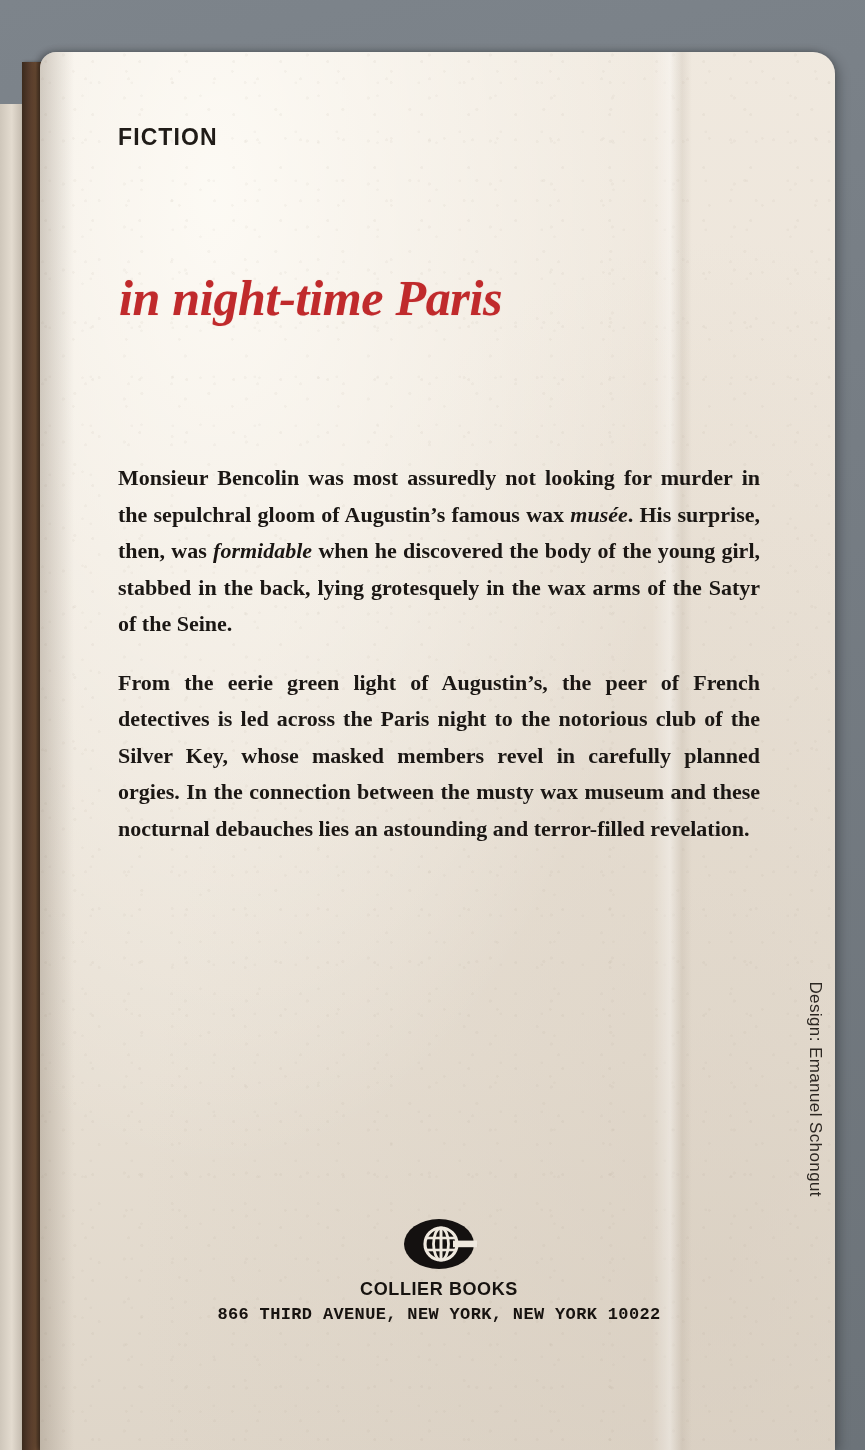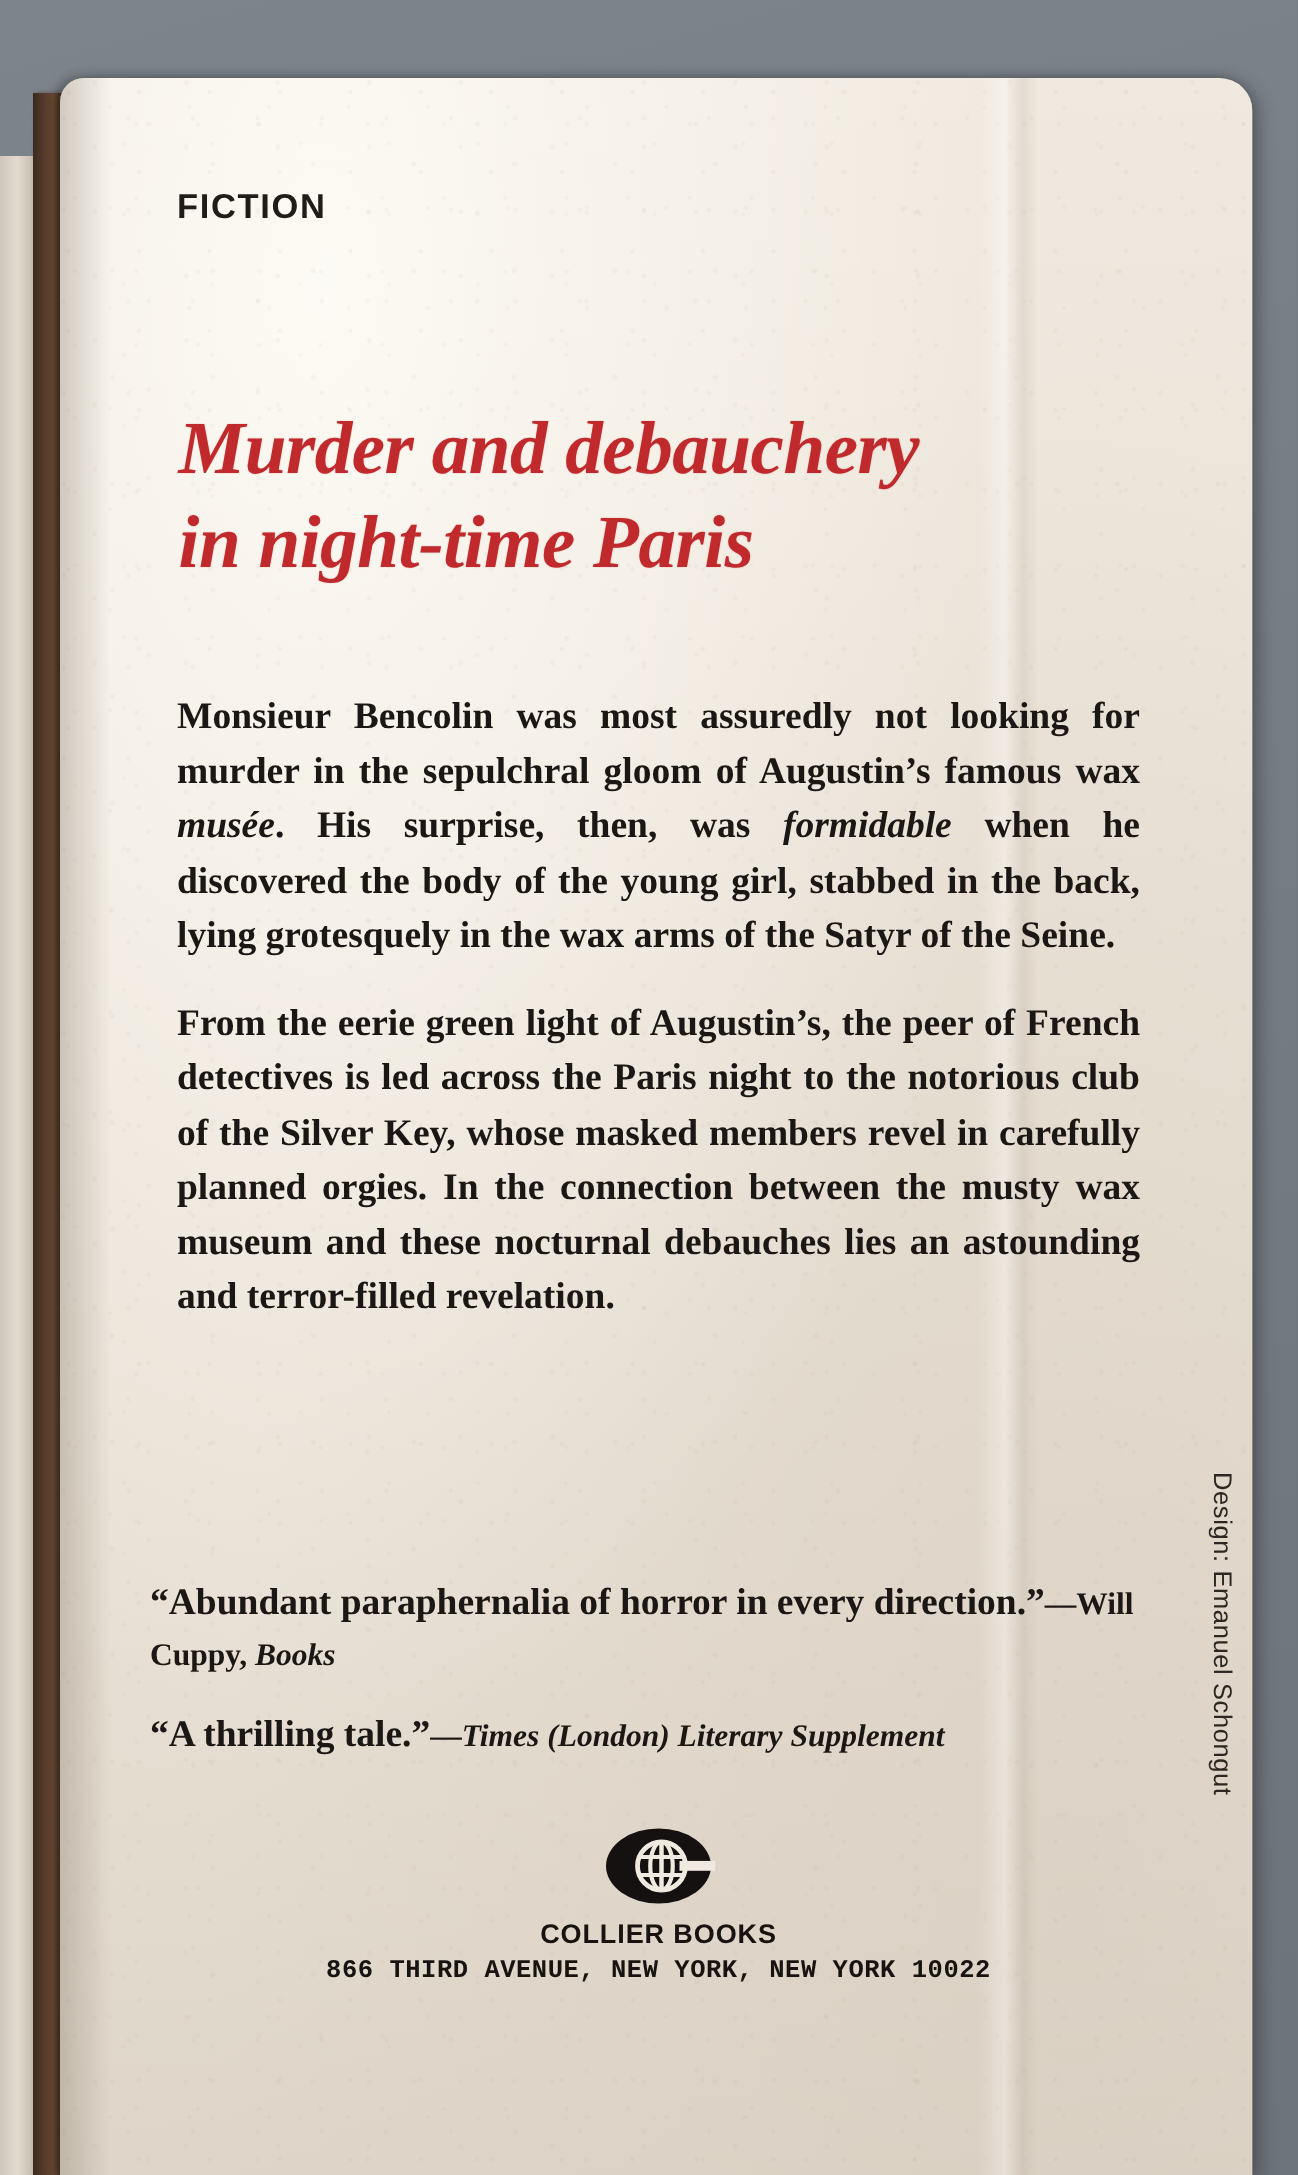--- a/index.html
+++ b/index.html
@@ -135,21 +135,21 @@
     top: 408px;
     left: 0;
     width: 642px;
   }
 
   
   p.para {
     margin: 0 0 22px 0;
     font-family: "Liberation Serif", serif;
     font-weight: bold;
-    font-size: 25px;
+    font-size: 22px;
     line-height: 36.5px;
     color: #1b1714;
     text-align: justify;
     text-justify: inter-word;
     -webkit-hyphens: none;
     hyphens: none;
   }
   p.para em { font-style: italic; }
 
   .bibliography {
@@ -234,40 +234,32 @@
   <div class="cover">
     <div class="grain"></div>
     <div class="crease"></div>
     <div class="gutter-shade"></div>
 
     <div class="content">
 
       <div class="fiction-tag">FICTION</div>
 
       <div class="headline">
-        <div>Murder and debauchery</div>
         <div>in night-time Paris</div>
       </div>
 
       <div class="body-copy">
 
         <p class="para"><span>Monsieur Bencolin was most assuredly not looking for murder in the sepulchral gloom of Augustin’s famous wax </span><em>musée</em><span>. His surprise, then, was </span><em>formidable</em><span> when he discovered the body of the young girl, stabbed in the back, lying grotesquely in the wax arms of the Satyr of the Seine.</span></p>
 
         <p class="para">From the eerie green light of Augustin’s, the peer of French detectives is led across the Paris night to the notorious club of the Silver Key, whose masked members revel in carefully planned orgies. In the connection between the musty wax museum and these nocturnal debauches lies an astounding and terror-filled revelation.</p>
 
 
       </div>
 
-      <div class="quotes">
-
-        <p class="quote"><span>“Abundant paraphernalia of horror in every direction.”</span><span class="attrib"><span>—Will Cuppy, </span><em>Books</em></span></p>
-
-        <p class="quote"><span>“A thrilling tale.”</span><span class="attrib"><span>—</span><em>Times (London) Literary Supplement</em></span></p>
-
-      </div>
 
       <div class="publisher">
 
         <div class="logo">
           <svg viewBox="0 0 76 54" width="76" height="54" aria-hidden="true">
             <ellipse cx="38" cy="27" rx="35" ry="25" fill="#141110"></ellipse>
             <circle cx="40" cy="27" r="16" fill="none" stroke="#efe9df" stroke-width="3.2"></circle>
             <line x1="40" y1="11" x2="40" y2="43" stroke="#efe9df" stroke-width="3"></line>
             <ellipse cx="40" cy="27" rx="7.5" ry="16" fill="none" stroke="#efe9df" stroke-width="2.8"></ellipse>
             <line x1="25" y1="21" x2="55" y2="21" stroke="#efe9df" stroke-width="2.6"></line>

